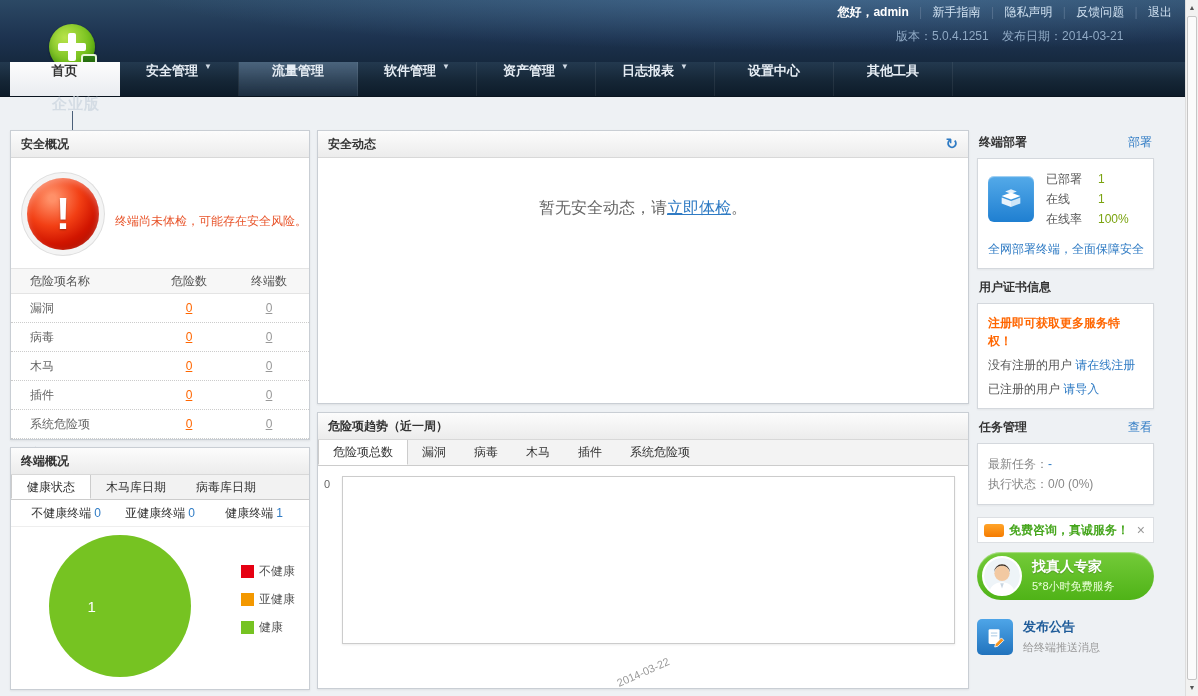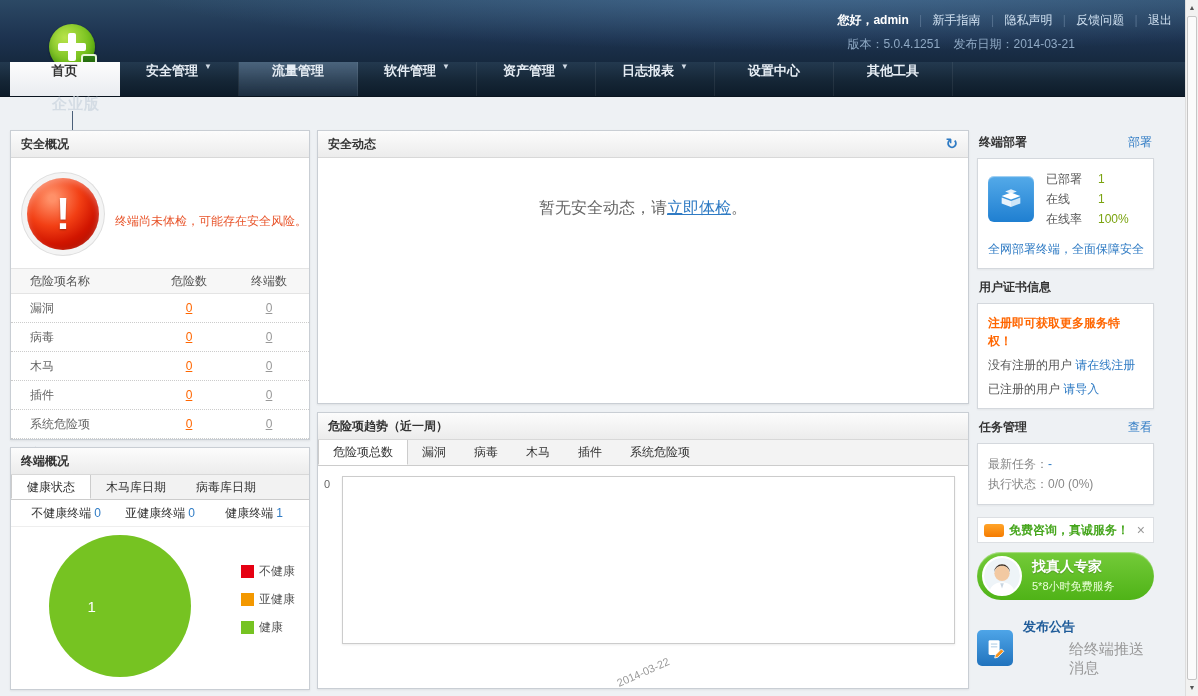--- a/index.html
+++ b/index.html
@@ -16,21 +16,21 @@
     box-shadow:inset 0 -4px 6px rgba(0,60,0,.25), 0 1px 2px rgba(0,0,0,.4); }
   .logo-badge .cv { position:absolute; left:19px; top:9px; width:8px; height:28px; background:#fff; border-radius:2px; }
   .logo-badge .ch { position:absolute; left:9px; top:19px; width:28px; height:8px; background:#fff; border-radius:2px; }
   .logo-badge .sub { position:absolute; right:-2px; bottom:0; width:16px; height:16px; border-radius:3px;
     background:linear-gradient(#2e7d14,#1d5a08); border:2px solid #e8f5d8; }
   .logo-text { margin-left:8px; line-height:1; color:#fff; }
   .logo-360 { font-size:24px; font-weight:bold; letter-spacing:2px; color:#f2f5f8; text-shadow:0 1px 2px rgba(0,0,0,.5); }
   .logo-ent { font-size:15px; font-weight:bold; color:#d4dce4; margin-top:2px; letter-spacing:1px; }
   .brand-divider { width:1px; height:32px; background:#4a5f79; margin:0 16px; }
   .app-title { font-size:22px; color:#e8eef5; text-shadow:0 1px 2px rgba(0,0,0,.5);margin-left:20px; }
-  .header-right { position:absolute; right:26px; top:12px; text-align:left; }
+  .header-right { position:absolute; right:26px; top:4px; text-align:center; }
   .user-row { font-size:12px; color:#cfe0f0; }
   .user-row .greeting { color:#fff; font-weight:bold; }
   .user-row .sep { color:#55708e; margin:0 7px; }
   .user-row a { color:#cfe0f0; text-decoration:none; cursor:pointer; }
   .ver-row { margin-top:7px; font-size:12px; color:#8fa9c4; }
   .ver-row span { margin-left:10px; }
 
   
   .nav { height:35px; display:flex; padding-left:10px;
     background:linear-gradient(180deg,#23394f 0%,#152636 55%,#0d1b29 100%);
@@ -158,21 +158,21 @@
     border:2px solid #fff; }
   .expert-txt { margin-left:10px; color:#fff; }
   .expert-title { font-size:14px; font-weight:bold; text-shadow:0 1px 1px rgba(0,0,0,.2); }
   .expert-sub { font-size:11px; color:#eaffd8; margin-top:3px; }
 
   .announce { margin-top:18px; display:flex; align-items:center; cursor:pointer; }
   .ann-icon { flex:none; width:36px; height:36px; border-radius:5px;
     background:linear-gradient(#4ea5e8,#2173bd); display:flex; align-items:center; justify-content:center; }
   .ann-txt { margin-left:10px; }
   .ann-title { font-size:13px; font-weight:bold; color:#1f5c99; }
-  .ann-sub { font-size:15px; color:#999; margin-top:4px;margin-left:46px; }
+  .ann-sub { font-size:11px; color:#999; margin-top:4px; }
 
   
   .scrollbar { position:absolute; top:0; right:0; width:13px; height:696px;
     background:#f2f2f1; border-left:1px solid #dedede; }
   .sb-arrow { position:absolute; left:0; width:12px; height:14px; text-align:center;
     font-size:7px; color:#555; line-height:14px; cursor:pointer; }
   .sb-arrow.top { top:1px; }
   .sb-arrow.bottom { bottom:1px; }
   .sb-thumb { position:absolute; left:1px; top:16px; bottom:16px; width:10px;
     background:#fbfbfb; border:1px solid #c6c6c6; border-radius:2px; cursor:grab; }

